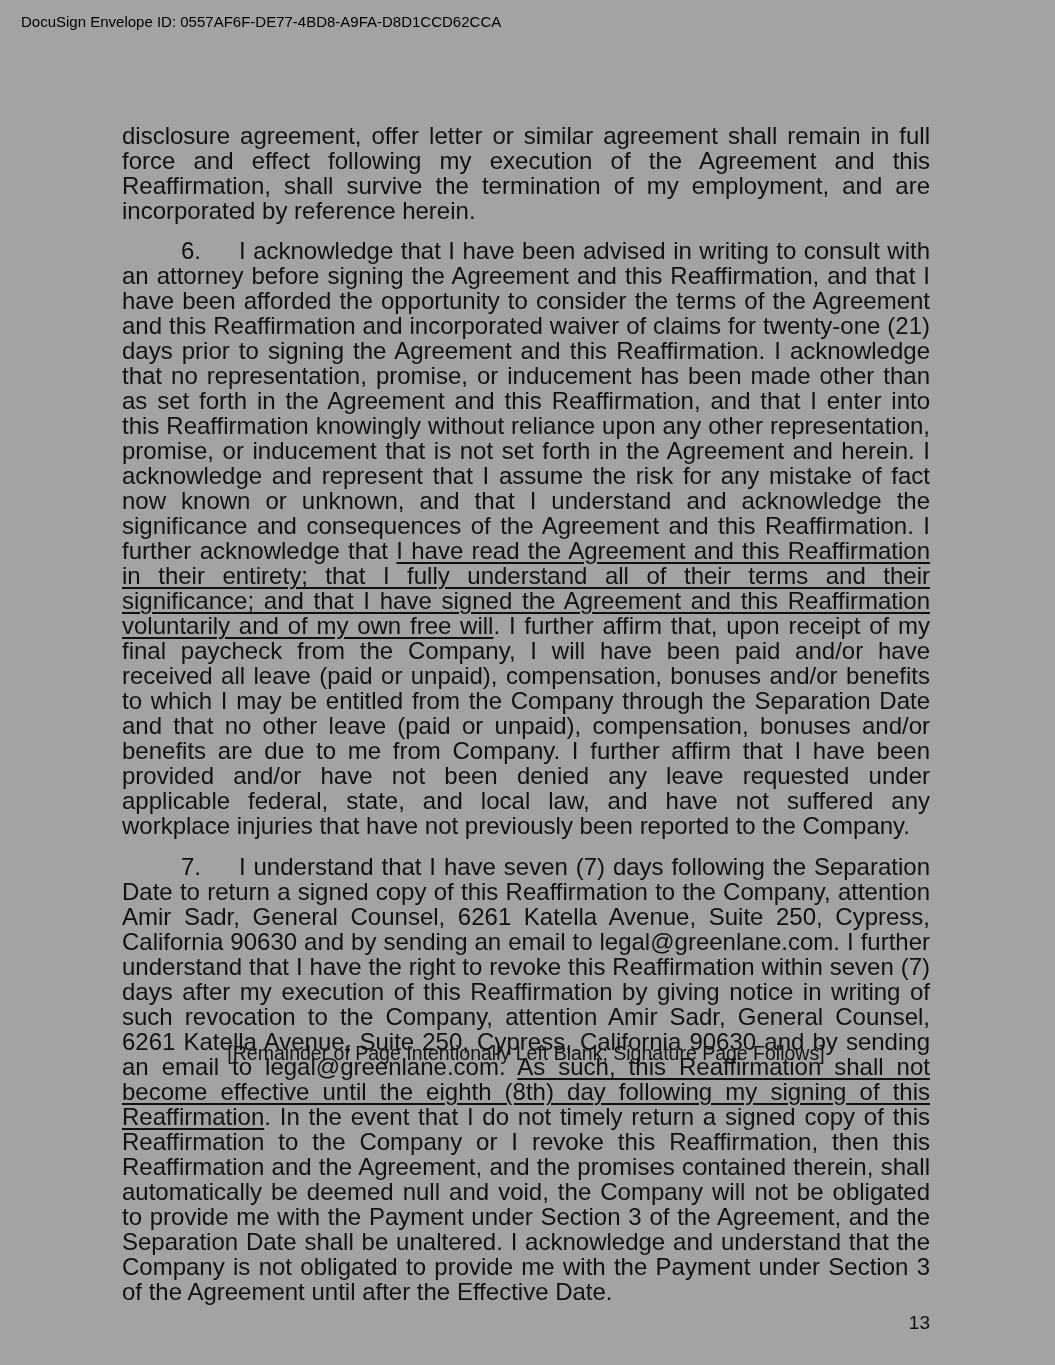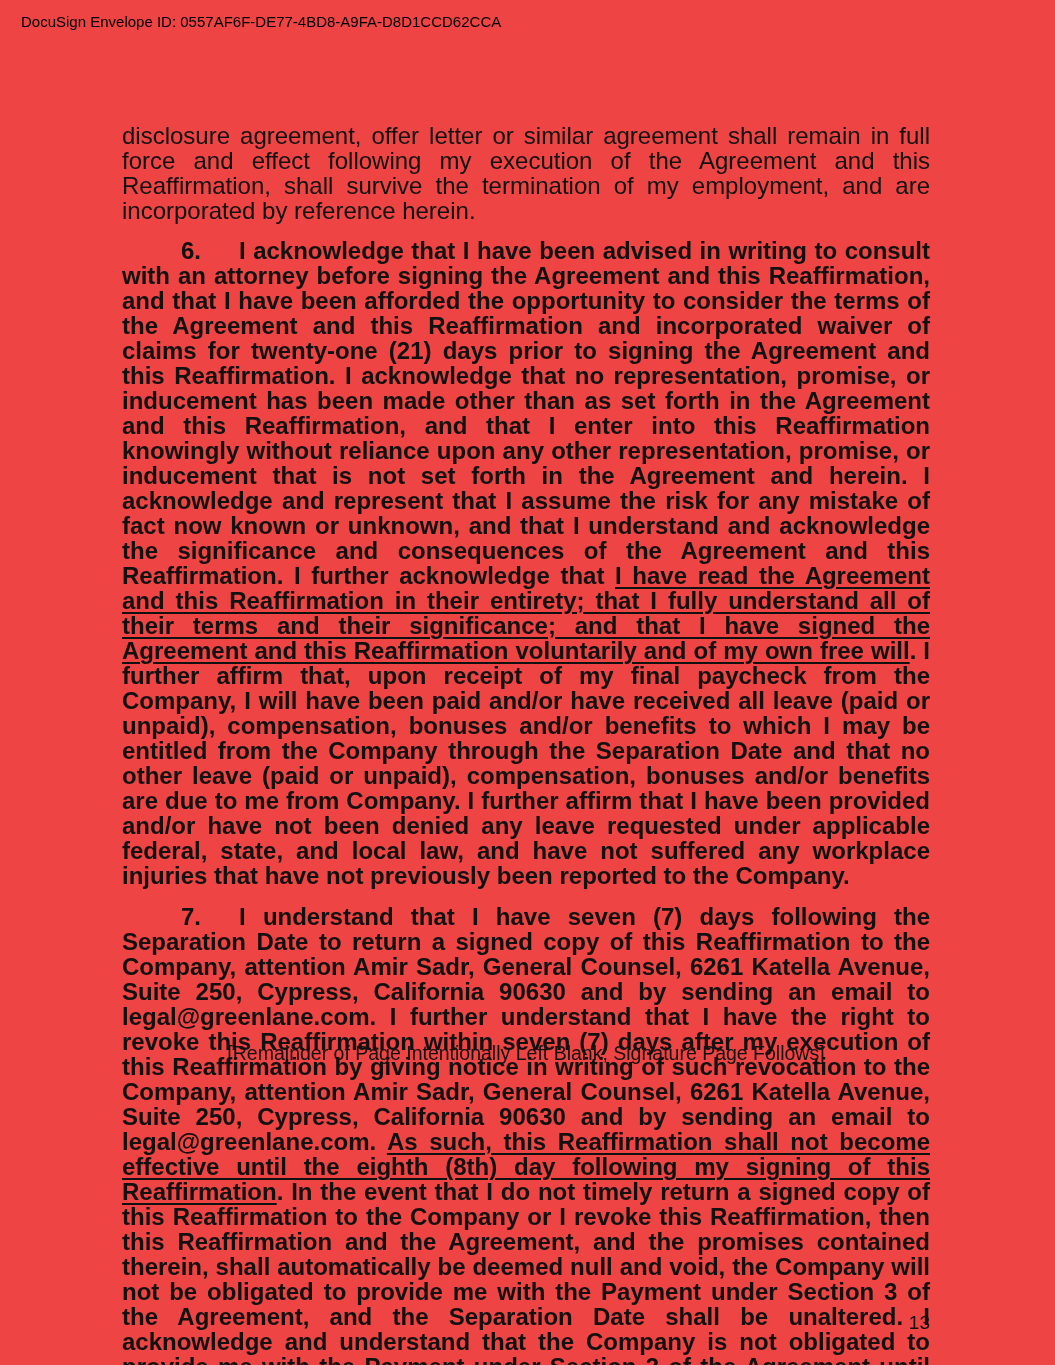--- a/index.html
+++ b/index.html
@@ -4,21 +4,21 @@
 <style>
   html, body {
     margin: 0;
     padding: 0;
     background: #ffffff;
   }
   .page {
     position: relative;
     width: 1055px;
     height: 1365px;
-    background: #ef4444;
+    background: #a3a3a3;
     overflow: hidden;
     font-family: "Liberation Sans", sans-serif;
     color: #111111;
   }
   .docusign-header {
     position: absolute;
     top: 13px;
     left: 21px;
     font-size: 15px;
     line-height: 18px;
@@ -36,21 +36,20 @@
     text-align: justify;
     color: #111111;
   }
   .para {
     margin: 0 0 15px 0;
     padding: 0;
   }
   .para.numbered {
     text-indent: 59px;
     margin-bottom: 16px;
-    font-weight: bold;
   }
   .para-num {
     display: inline-block;
     width: 58px;
     text-indent: 0;
   }
   .u {
     text-decoration: underline;
     text-decoration-thickness: 1.5px;
     text-underline-offset: 3px;

